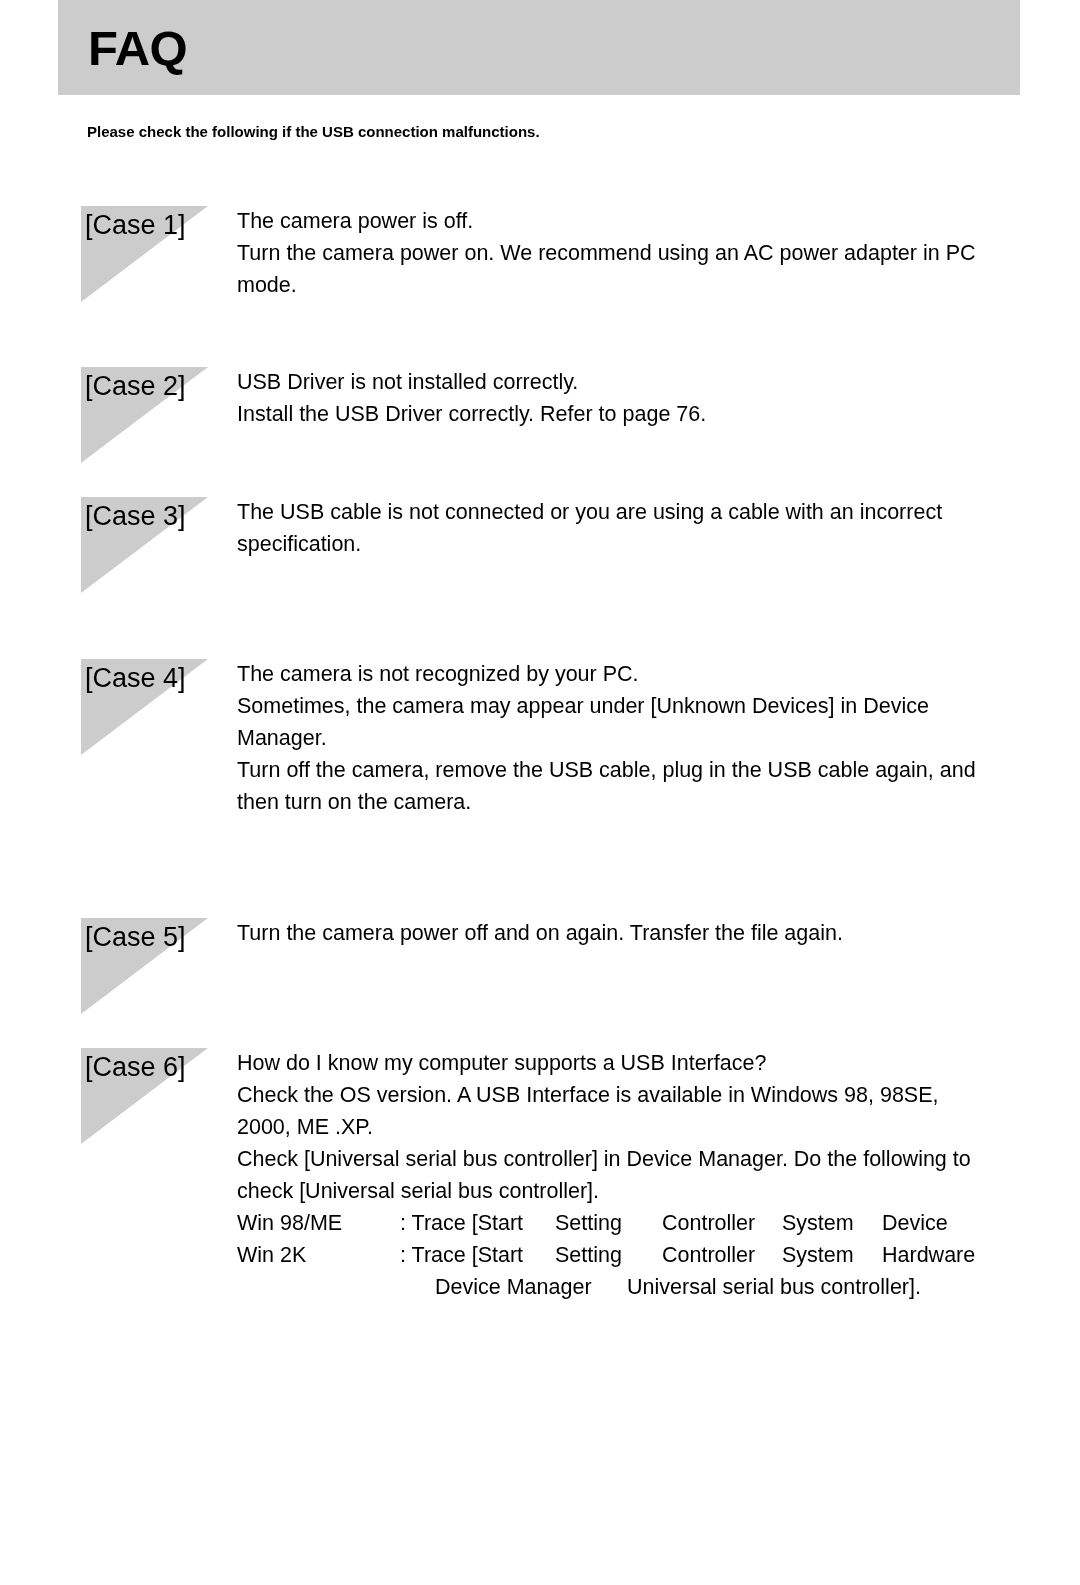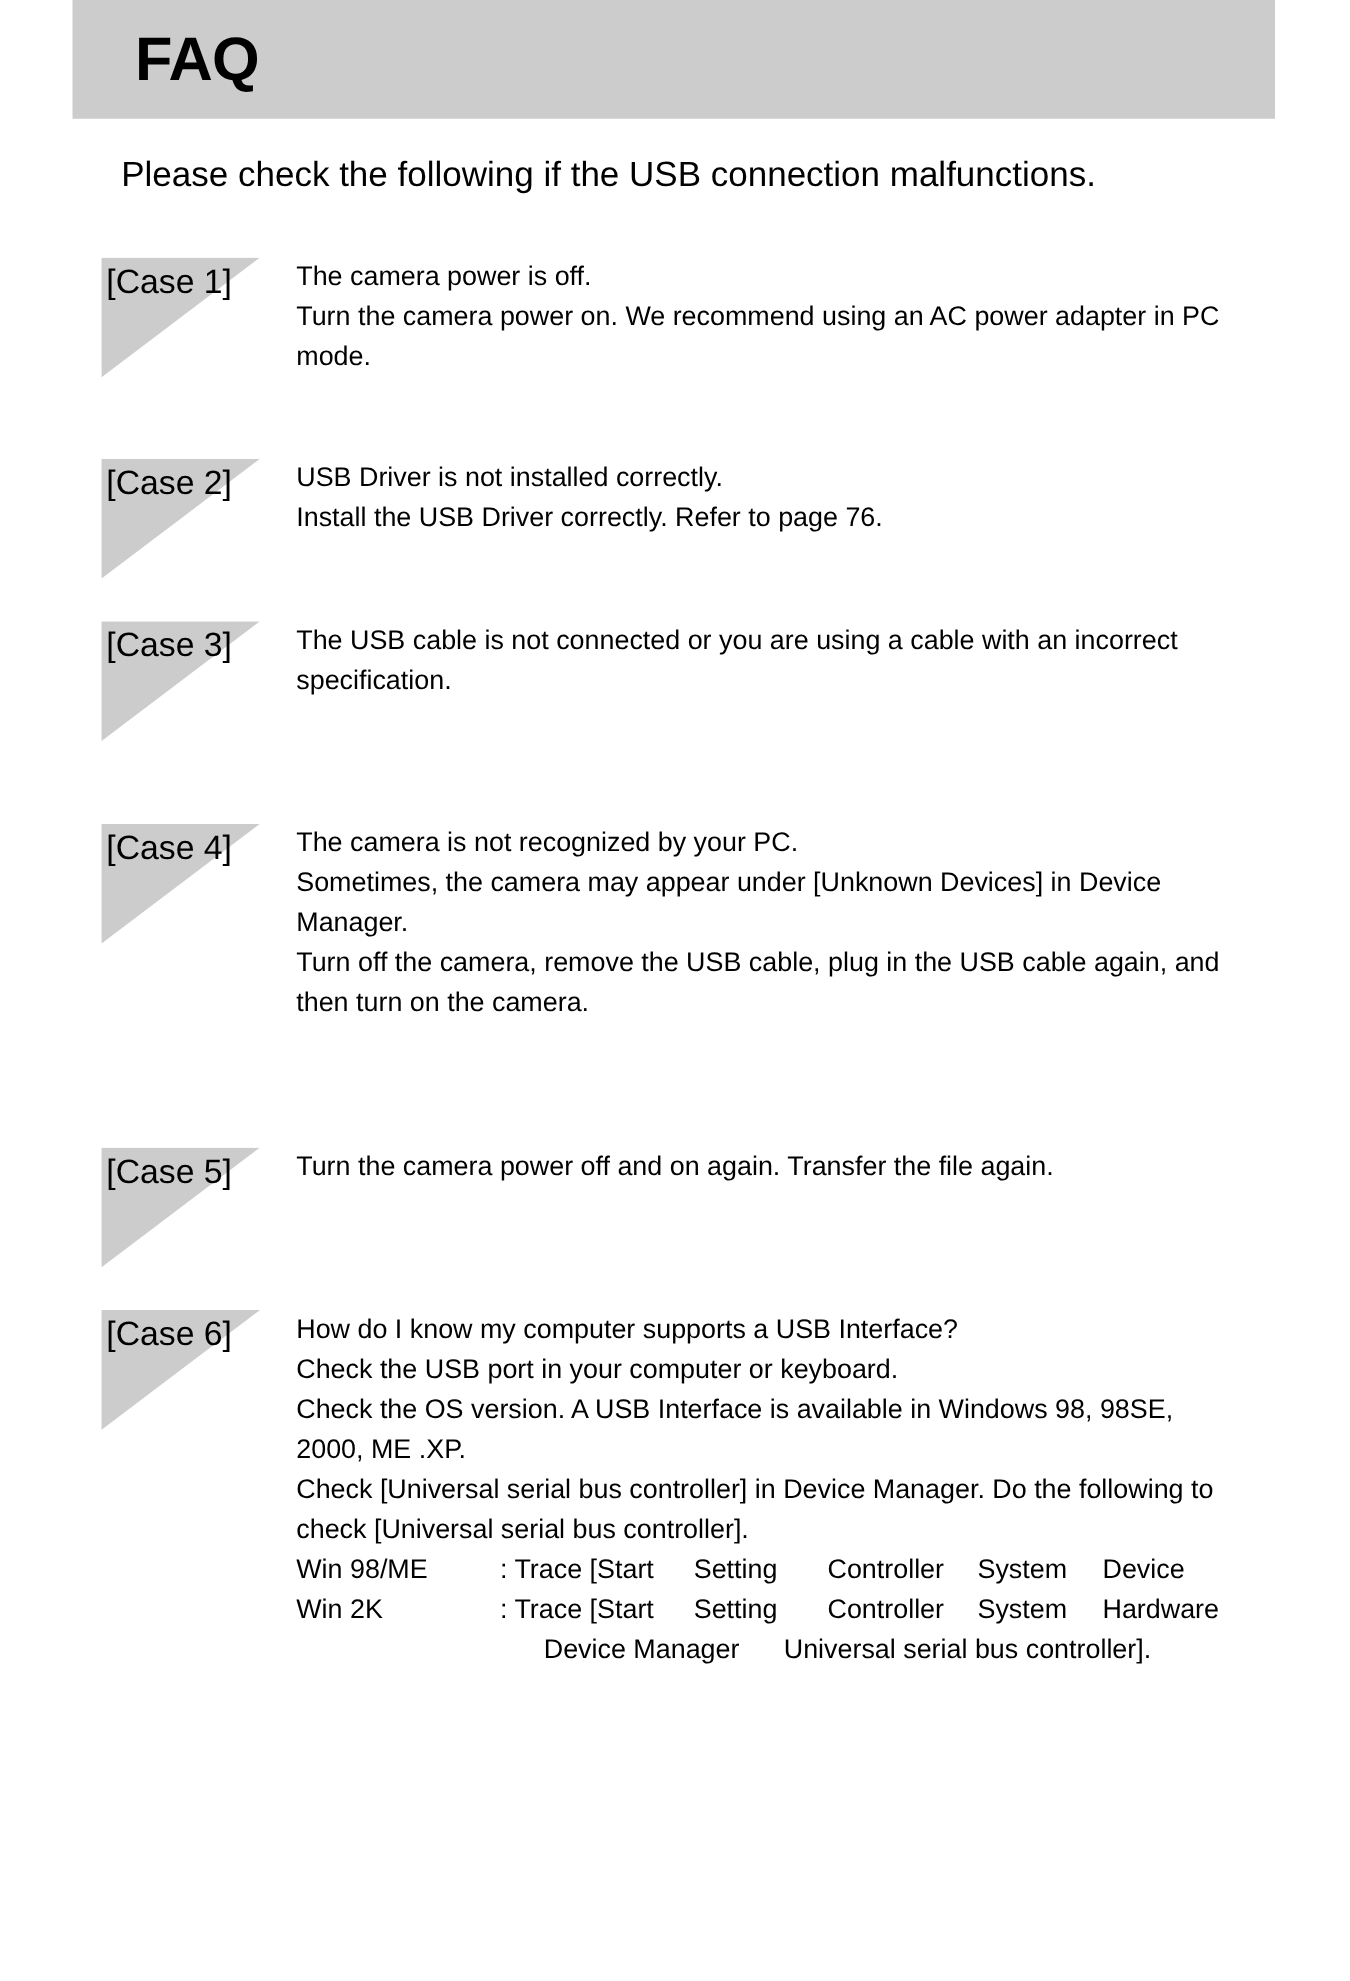--- a/index.html
+++ b/index.html
@@ -26,38 +26,38 @@
     background: #cccccc;
   }
   .header-title {
     position: absolute;
     left: 30px;
     top: 24px;
     font-size: 49px;
     font-weight: bold;
     letter-spacing: -0.5px;
     line-height: 1;
-    margin-left: 20px;
   }
 
   
   .content {
     position: absolute;
     left: 0;
     top: 95px;
     width: 1080px;
   }
 
   .intro {
     position: absolute;
-    left: 97px;
+    left: 87px;
     top: 28px;
-    font-size: 28px;
+    font-size: 15px;
     line-height: 1.2;
     white-space: nowrap;
+    font-weight: bold;
   }
 
   
   .case-block {
     position: absolute;
     left: 0;
     width: 1080px;
   }
   .case-marker {
     position: absolute;
@@ -193,21 +193,20 @@
     </div>
   </div>
 
   <div class="case-block" style="top:942px;">
     <div class="case-marker">
       <div class="tri"></div>
       <div class="case-label">[Case 6]</div>
     </div>
     <div class="case-lines">
       <div class="case-line">How do I know my computer supports a USB Interface?</div>
-      <div class="case-line">Check the USB port in your computer or keyboard.</div>
       <div class="case-line">Check the OS version. A USB Interface is available in Windows 98, 98SE,</div>
       <div class="case-line">2000, ME .XP.</div>
       <div class="case-line">Check [Universal serial bus controller] in Device Manager. Do the following to</div>
       <div class="case-line">check [Universal serial bus controller].</div>
 
       <div class="os-row">
         <span class="os-label">Win 98/ME</span>
         <span class="os-trace os-c1">: Trace [Start</span>
         <span class="os-col os-c2">Setting</span>
         <span class="os-col os-c3">Controller</span>

